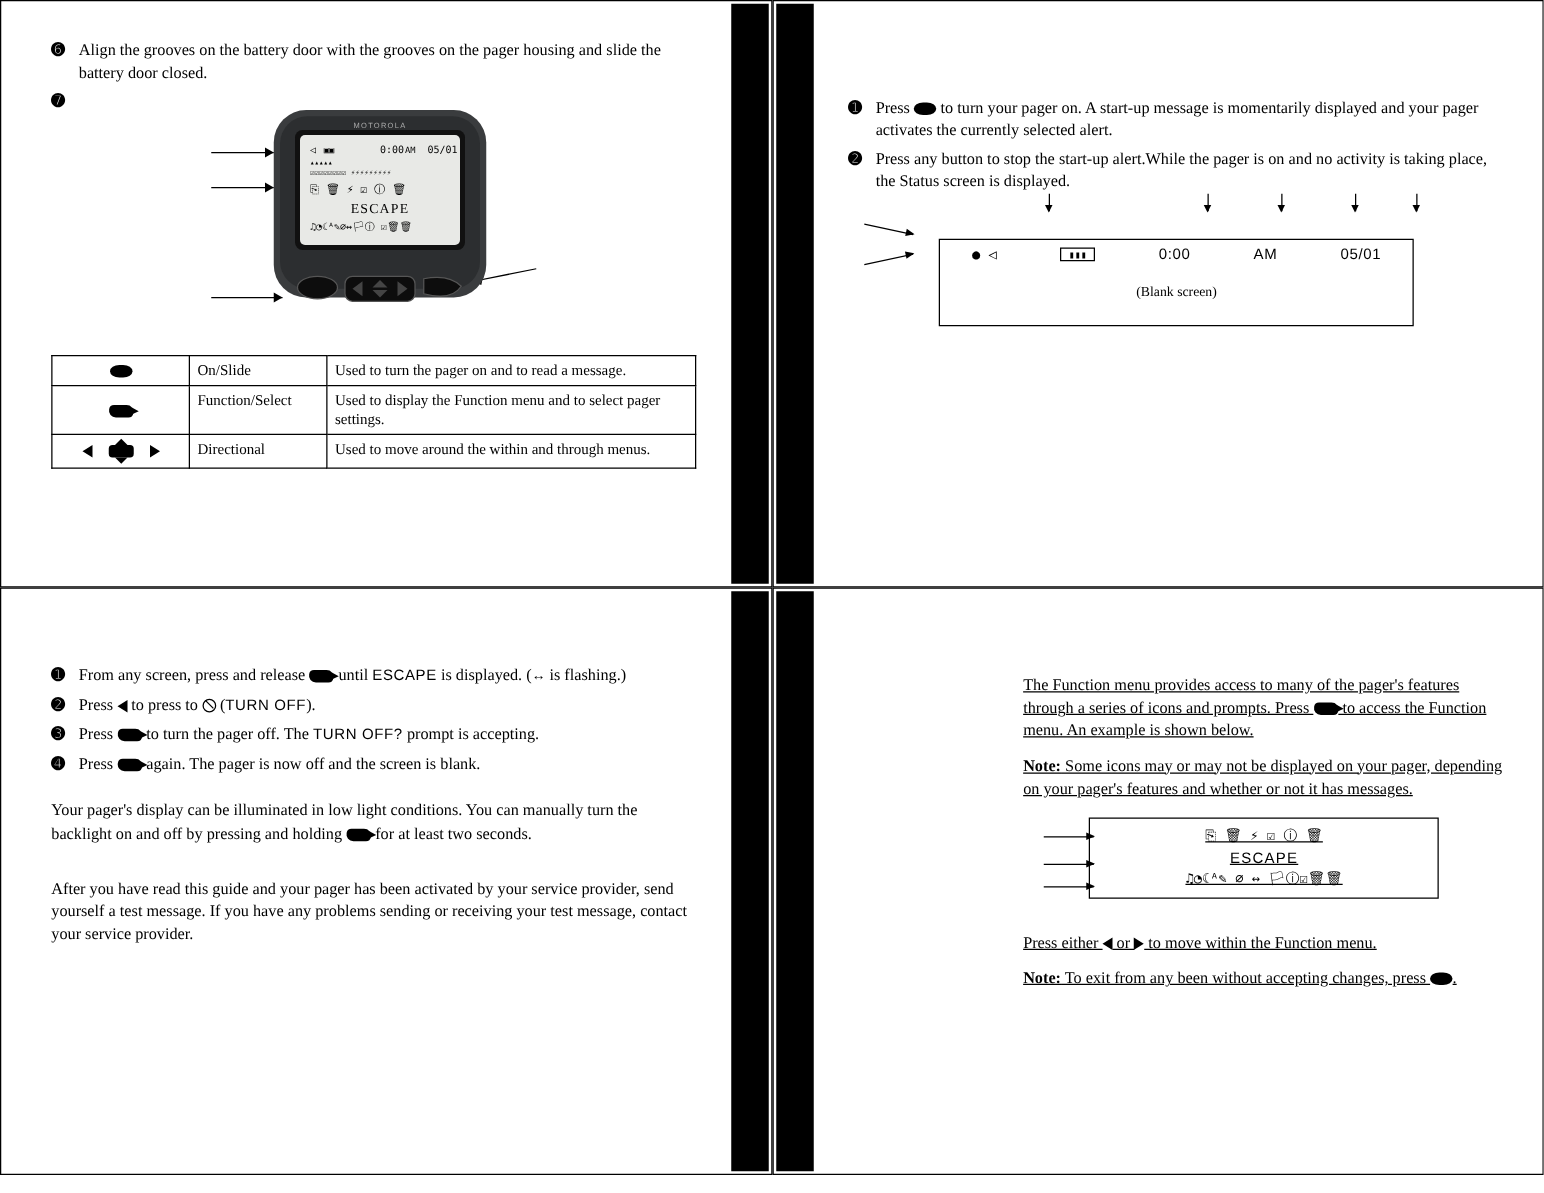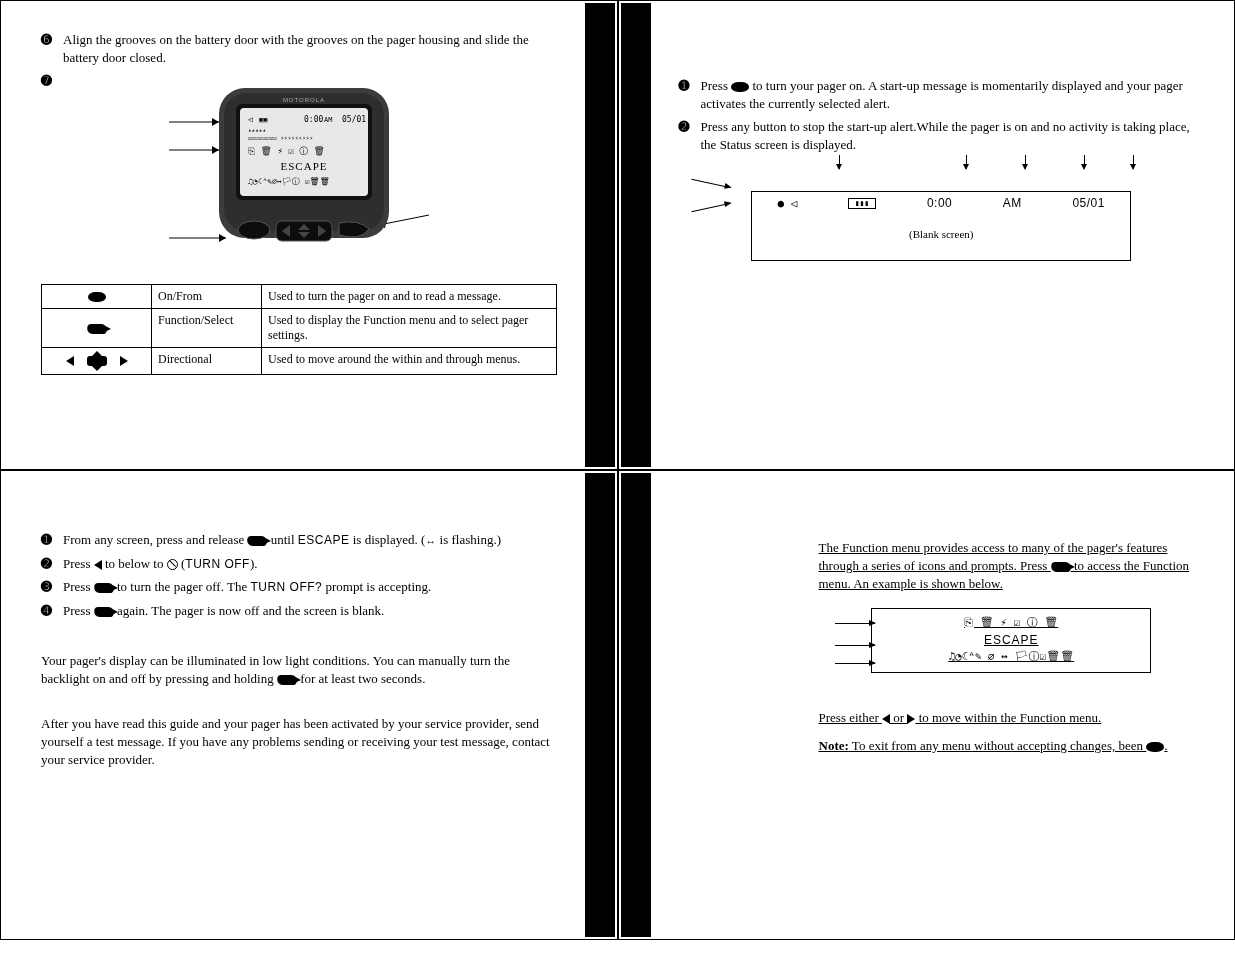--- a/index.html
+++ b/index.html
@@ -212,21 +212,21 @@
         <polygon points="140,144 134,150 146,150" fill="#444"></polygon>
         <polygon points="140,158 134,152 146,152" fill="#444"></polygon>
         <path d="M175,143 q20,-4 30,6 q-8,12 -30,6 z" fill="#0d0d0d" stroke="#555"></path>
       </svg>
     </div>
 
     <table class="btable">
       <tbody>
           <tr>
         <td class="iconcell"><span class="btn-oval"></span></td>
-        <td class="namecell">On/From</td>
+        <td class="namecell">On/Slide</td>
         <td>Used to turn the pager on and to read a message.</td>
       </tr>
       <tr>
         <td class="iconcell"><span class="btn-fs"></span></td>
         <td class="namecell">Function/Select</td>
         <td>Used to display the Function menu and to select pager settings.</td>
       </tr>
       <tr>
         <td class="iconcell">
           <span class="tri-left"></span>&nbsp;
@@ -285,61 +285,64 @@
     <div class="black-strip strip-right"></div>
 
     <div style="height:30px"></div>
     <ol class="steps">
       <li>
         <span class="bnum">➊</span>
         <span>From any screen, press and release </span><span class="btn-fs"></span><span> until </span><span class="lcd-font">ESCAPE</span><span> is displayed. (</span><span class="doublearrow">↔</span><span> is flashing.)</span>
       </li>
       <li>
         <span class="bnum">➋</span>
-        <span>Press </span><span class="tri-left"></span><span> to below to </span><span class="slashcircle"></span><span> (</span><span class="lcd-font">TURN OFF</span><span>).</span>
+        <span>Press </span><span class="tri-left"></span><span> to press to </span><span class="slashcircle"></span><span> (</span><span class="lcd-font">TURN OFF</span><span>).</span>
       </li>
       <li>
         <span class="bnum">➌</span>
         <span>Press </span><span class="btn-fs"></span><span> to turn the pager off. The </span><span class="lcd-font">TURN OFF?</span><span> prompt is accepting.</span>
       </li>
       <li>
         <span class="bnum">➍</span>
         <span>Press </span><span class="btn-fs"></span><span> again. The pager is now off and the screen is blank.</span>
       </li>
     </ol>
 
-    <p class="para" style="margin-top:33px">
+    <p class="para" style="margin-top:20px">
       <span>Your pager's display can be illuminated in low light conditions. You can manually turn the backlight on and off by pressing and holding </span><span class="btn-fs"></span><span> for at least two seconds.</span>
     </p>
 
     <p class="para" style="margin-top:26px">After you have read this guide and your pager has been activated by your service provider, send yourself a test message. If you have any problems sending or receiving your test message, contact your service provider.</p>
   </div>
 
   <div class="panel panel-br">
     <div class="black-strip strip-left"></div>
 
     <div style="height:28px"></div>
     <div style="padding-left:140px;text-decoration:underline;">
       <p class="para">
         <span>The Function menu provides access to many of the pager's features through a series of icons and prompts. Press </span><span class="btn-fs"></span><span> to access the Function menu. An example is shown below.</span>
+      </p>
+      <p class="para">
+        <span class="bold">Note:</span><span> Some icons may or may not be displayed on your pager, depending on your pager's features and whether or not it has messages.</span>
       </p>
 
       <div class="funcmenu-wrap">
         <span class="side-arrow" style="top:6px"><span class="larrow-r"></span></span>
         <span class="side-arrow" style="top:28px"><span class="larrow-r"></span></span>
         <span class="side-arrow" style="top:46px"><span class="larrow-r"></span></span>
         <div class="funcmenu-box">
           <div>⎘  🗑  ⚡  ☑  ⓘ  🗑</div>
           <div class="funcmenu-escape">ESCAPE</div>
           <div>♫◔☾ᴬ✎ ⌀ ↔ 🏳ⓘ☑🗑🗑</div>
         </div>
       </div>
 
-      <p class="para" style="margin-top:36px">
+      <p class="para" style="margin-top:26px">
         <span>Press either </span><span class="tri-left"></span><span> or </span><span class="tri-right"></span><span> to move within the Function menu.</span>
       </p>
       <p class="para">
-        <span class="bold">Note:</span><span> To exit from any menu without accepting changes, been </span><span class="btn-oval"></span><span>.</span>
+        <span class="bold">Note:</span><span> To exit from any been without accepting changes, press </span><span class="btn-oval"></span><span>.</span>
       </p>
     </div>
   </div>
 
 </div>
 
 </body></html>

